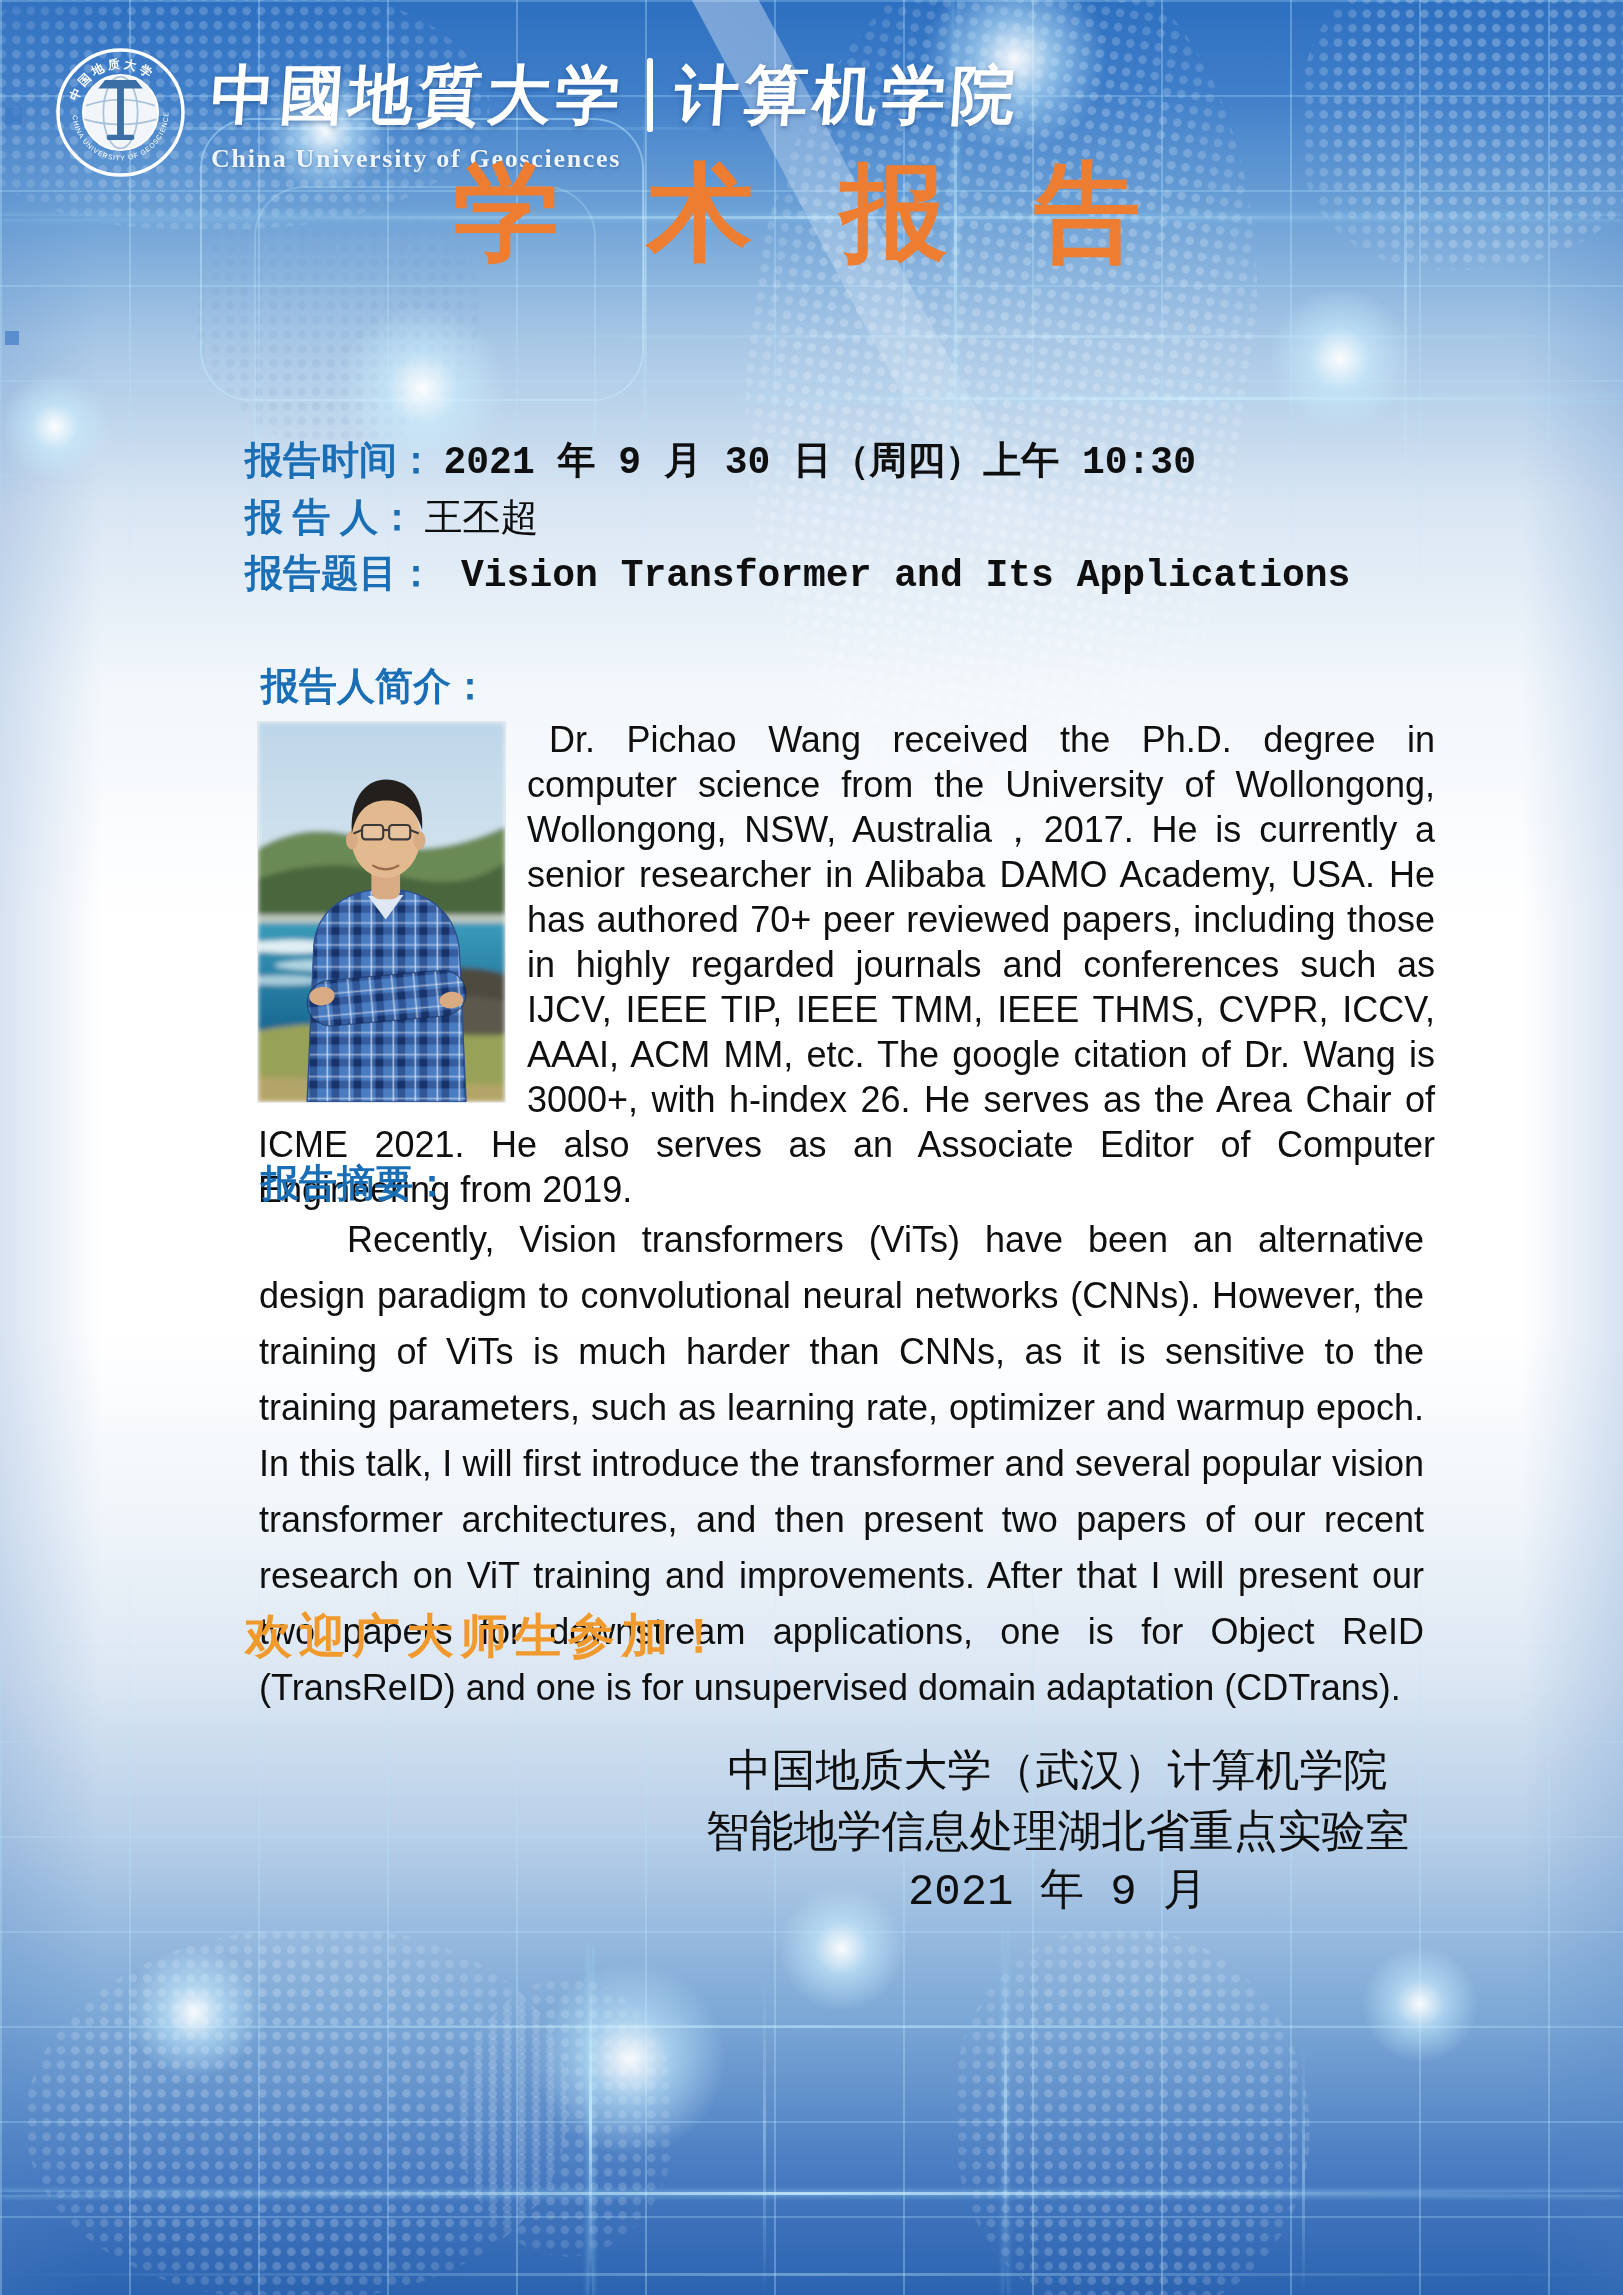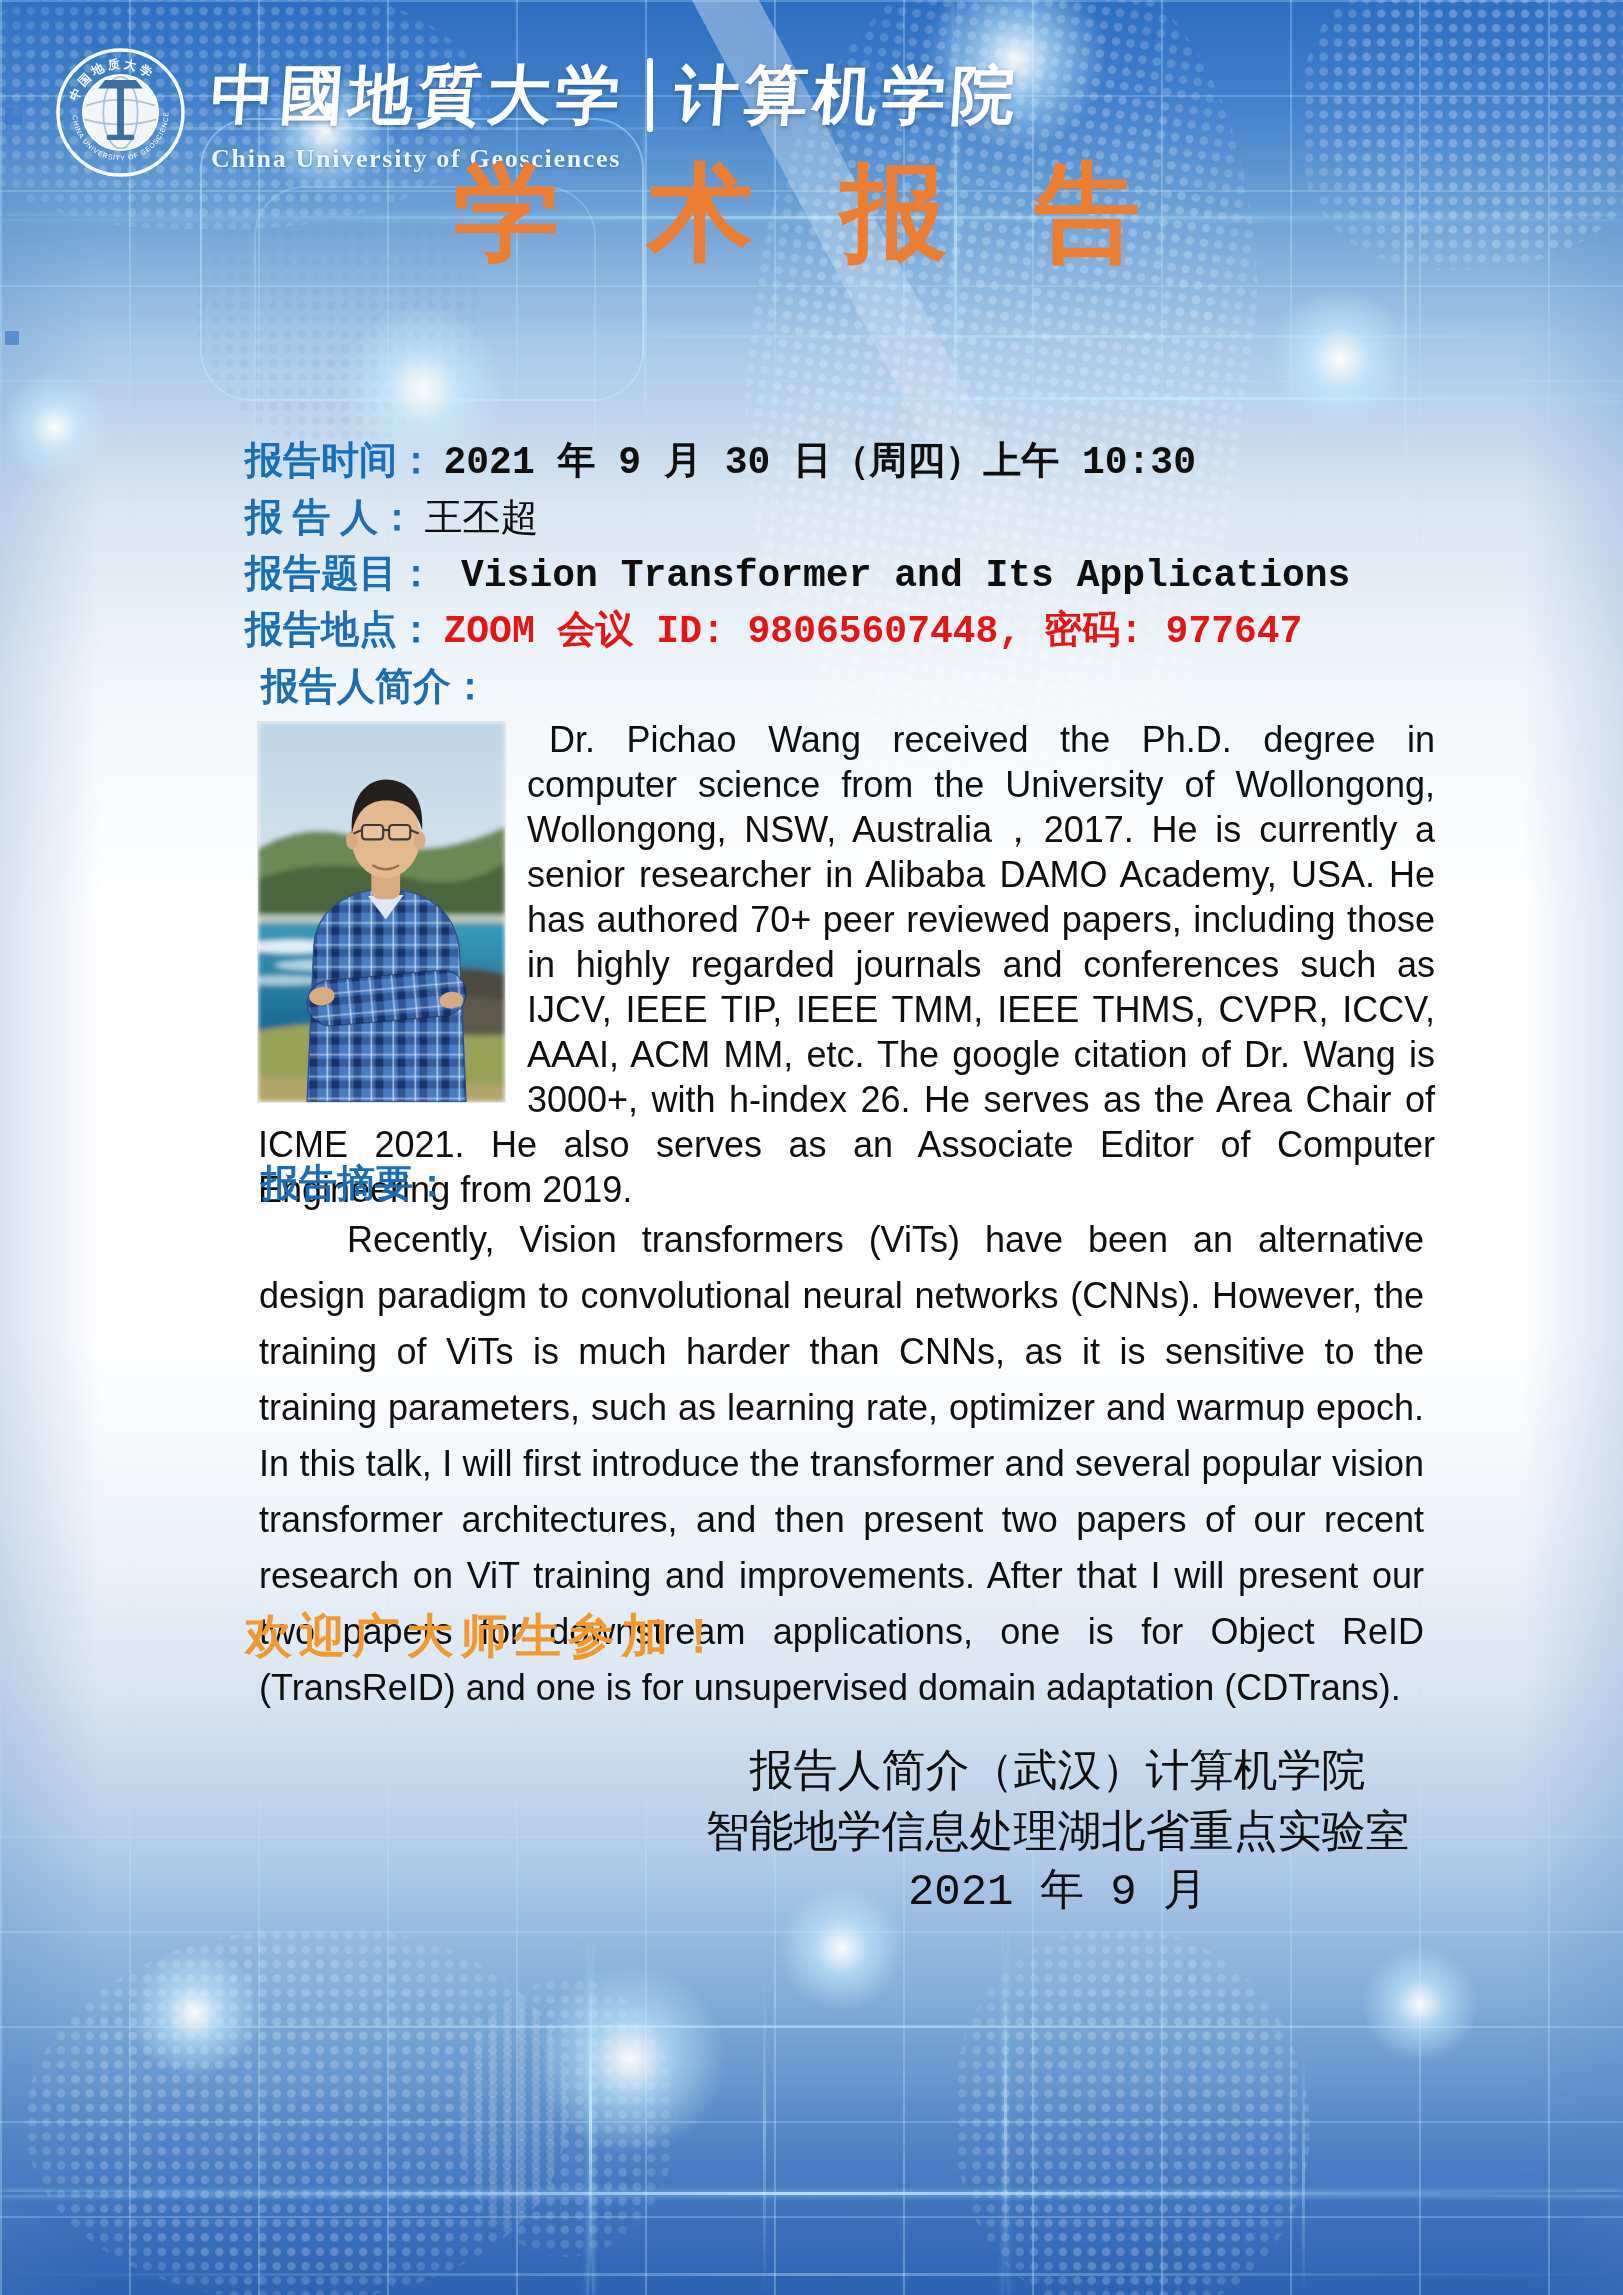--- a/index.html
+++ b/index.html
@@ -170,23 +170,20 @@
 
   <div class="row row-time">
     <span class="label">报告时间：</span><span class="val-time mono">2021 年 9 月 30 日（周四）上午 10:30</span>
   </div>
   <div class="row row-person">
     <span class="label">报 告 人：</span><span class="val-person">王丕超</span>
   </div>
   <div class="row row-topic">
     <span class="label">报告题目：</span><span class="val-topic mono">Vision Transformer and Its Applications</span>
   </div>
-  <div class="row row-place">
-    <span class="label">报告地点：</span><span class="val-place mono">ZOOM 会议 ID: 98065607448, 密码: 977647</span>
-  </div>
 
   <div class="sec-head bio-head">报告人简介：</div>
   <div class="bio-body">
     <div class="photo">
       <svg viewBox="0 0 292 450" preserveAspectRatio="none">
         <defs>
           <linearGradient id="sky" x1="0" y1="0" x2="0" y2="1">
             <stop offset="0" stop-color="#bdd6e8"></stop>
               <stop offset="1" stop-color="#dde9f1"></stop>
           </linearGradient>
@@ -246,19 +243,19 @@
     </div>
     <span>Dr. Pichao Wang received the Ph.D. degree in computer science from the University of Wollongong, Wollongong, NSW, Australia，2017.  He is currently a senior researcher in Alibaba DAMO Academy, USA.  He has authored 70+ peer reviewed papers, including those in highly regarded journals and conferences such as IJCV, IEEE TIP, IEEE TMM, IEEE THMS, CVPR, ICCV, AAAI, ACM MM, etc. The google citation of Dr. Wang is 3000+, with h-index 26. He serves as the Area Chair of ICME 2021. He also serves as an Associate Editor of Computer Engineering from 2019.</span>
   </div>
 
   <div class="sec-head abs-head">报告摘要：</div>
   <div class="abs-body">Recently, Vision transformers (ViTs) have been an alternative design paradigm to convolutional neural networks (CNNs).  However, the training of ViTs is much harder than CNNs, as it is sensitive to the training parameters, such as learning rate, optimizer and warmup epoch. In this talk, I will first introduce the transformer and several popular vision transformer architectures, and then present two papers of our recent research on ViT training and improvements. After that I will present our two papers for downstream applications, one is for Object ReID (TransReID) and one is for unsupervised domain adaptation (CDTrans).</div>
 
   <div class="welcome">欢迎广大师生参加！</div>
 
   <div class="footer">
-    <div>报告人简介（武汉）计算机学院</div>
+    <div>中国地质大学（武汉）计算机学院</div>
     <div>智能地学信息处理湖北省重点实验室</div>
     <div class="mono" style="font-family:Liberation Mono, monospace;">2021 年 9 月</div>
   </div>
 
 </div>
 
 
 </body></html>

